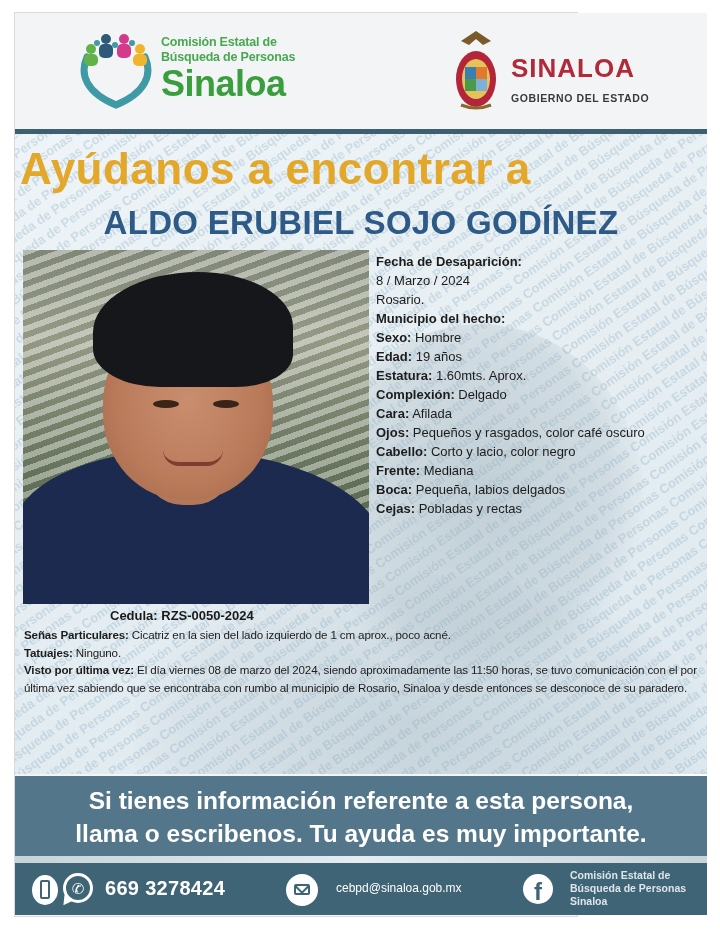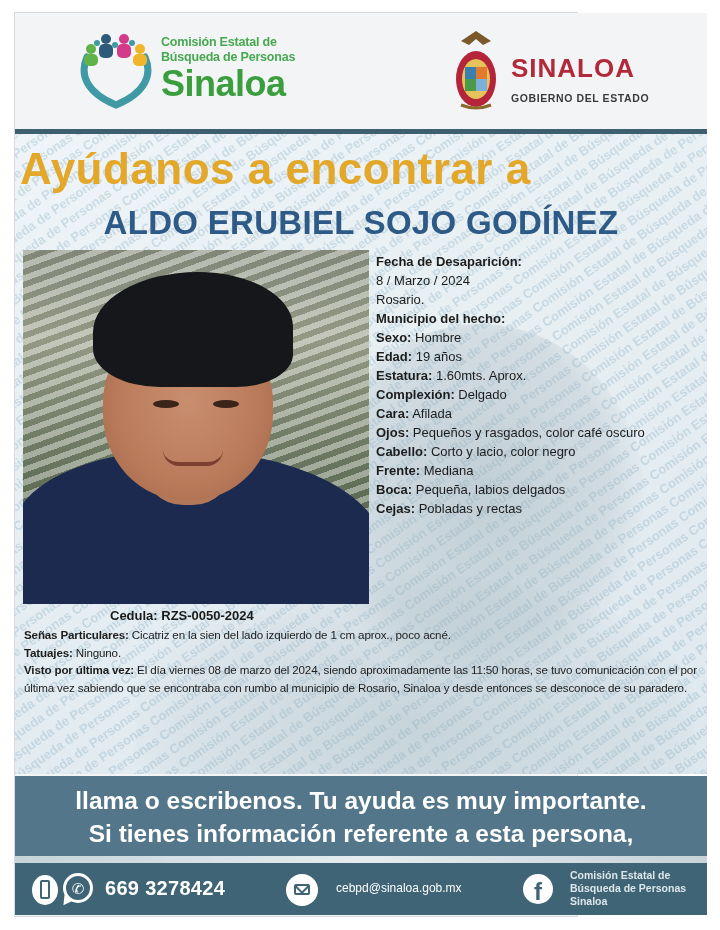--- a/index.html
+++ b/index.html
@@ -286,22 +286,22 @@
     </div>
 
     <div class="bottom-info">
       <div><b>Señas Particulares:</b><span> Cicatriz en la sien del lado izquierdo de 1 cm aprox., poco acné.</span></div>
       <div><b>Tatuajes:</b><span> Ninguno.</span></div>
       <div><b>Visto por última vez:</b><span> El día viernes 08 de marzo del 2024, siendo aproximadamente las 11:50 horas, se tuvo comunicación con el por última vez sabiendo que se encontraba con rumbo al municipio de Rosario, Sinaloa y desde entonces se desconoce de su paradero.</span></div>
     </div>
   </div>
 
   <div class="cta">
+    <div>Si tienes información referente a esta persona,</div>
     <div>llama o escribenos. Tu ayuda es muy importante.</div>
-    <div>Si tienes información referente a esta persona,</div>
   </div>
   <div class="cta-strip"></div>
 
   <div class="footer">
     <div class="f-phone-icon">
         <div class="inner"></div>
       </div>
     <div class="f-wa-icon">
         <div class="tail"></div>
         <div class="hand">✆</div>

